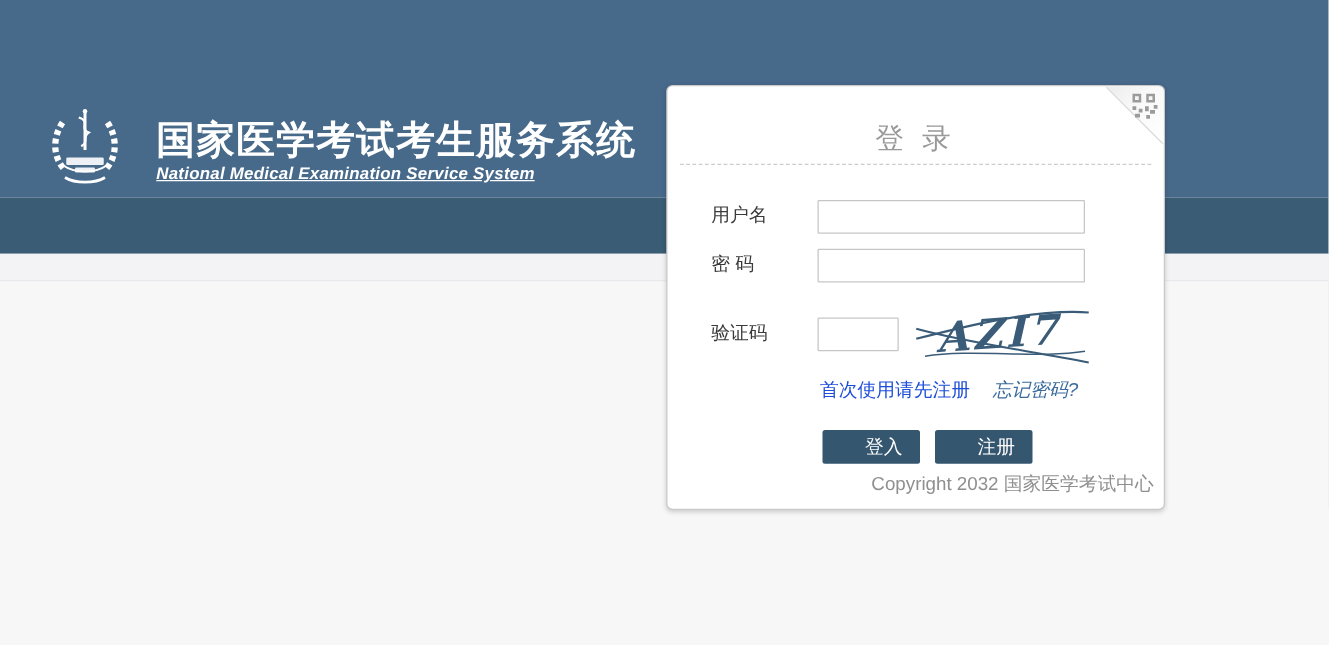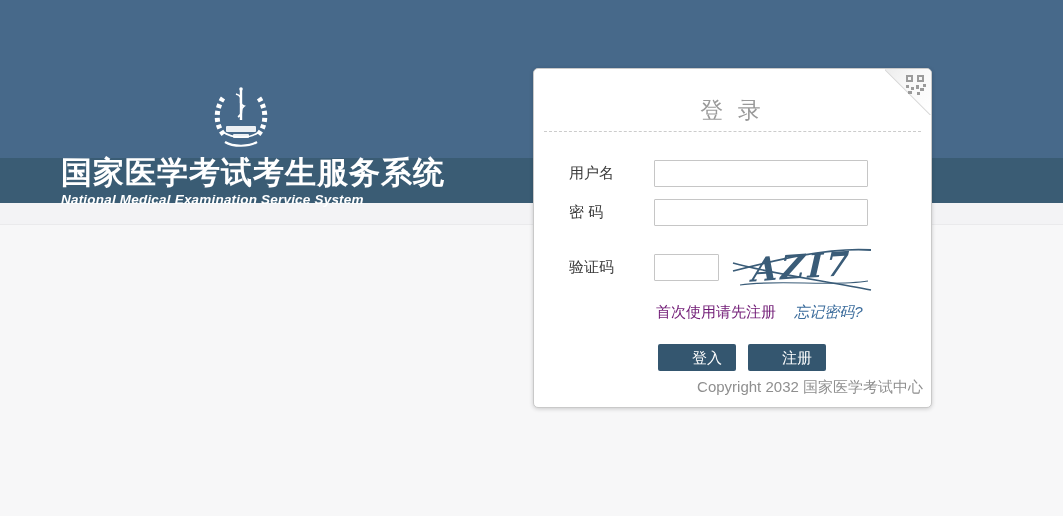--- a/index.html
+++ b/index.html
@@ -35,38 +35,38 @@
     border-bottom: 1px solid #eaeaec;
   }
 
   
   .brand {
     position: absolute;
     left: 36px; top: 84px;
     display: flex;
     align-items: center;
     color: #ffffff;
-    flex-direction: column;
   }
   .brand-logo { width: 64px; height: 68px; }
   .brand-text { margin-left: 25px; }
   .brand-title {
     font-size: 31px;
     font-weight: bold;
     letter-spacing: 1px;
     color: #ffffff;
     line-height: 34px;
   }
   .brand-subtitle {
     font-size: 13.5px;
     font-weight: bold;
     font-style: italic;
     color: #ffffff;
     margin-top: 2px;
     letter-spacing: 0.2px;
+    text-decoration: underline;
   }
 
   
   .login-card {
     position: absolute;
     left: 533px; top: 68px;
     width: 399px; height: 340px;
     background: #ffffff;
     border: 1px solid #c9c9c9;
     border-radius: 5px;
@@ -163,21 +163,21 @@
   .captcha-lines { position: absolute; inset: 0; }
 
   
   .links-row {
     position: absolute;
     left: 122px; top: 234px;
     font-size: 15px;
     white-space: nowrap;
   }
   .register-hint {
-    color: #701a75;
+    color: #1d4ed8;
     text-decoration: none;
   }
   .forgot-link {
     color: #3b6c9c;
     text-decoration: none;
     margin-left: 14px;
     font-style: italic;
   }
 
   

